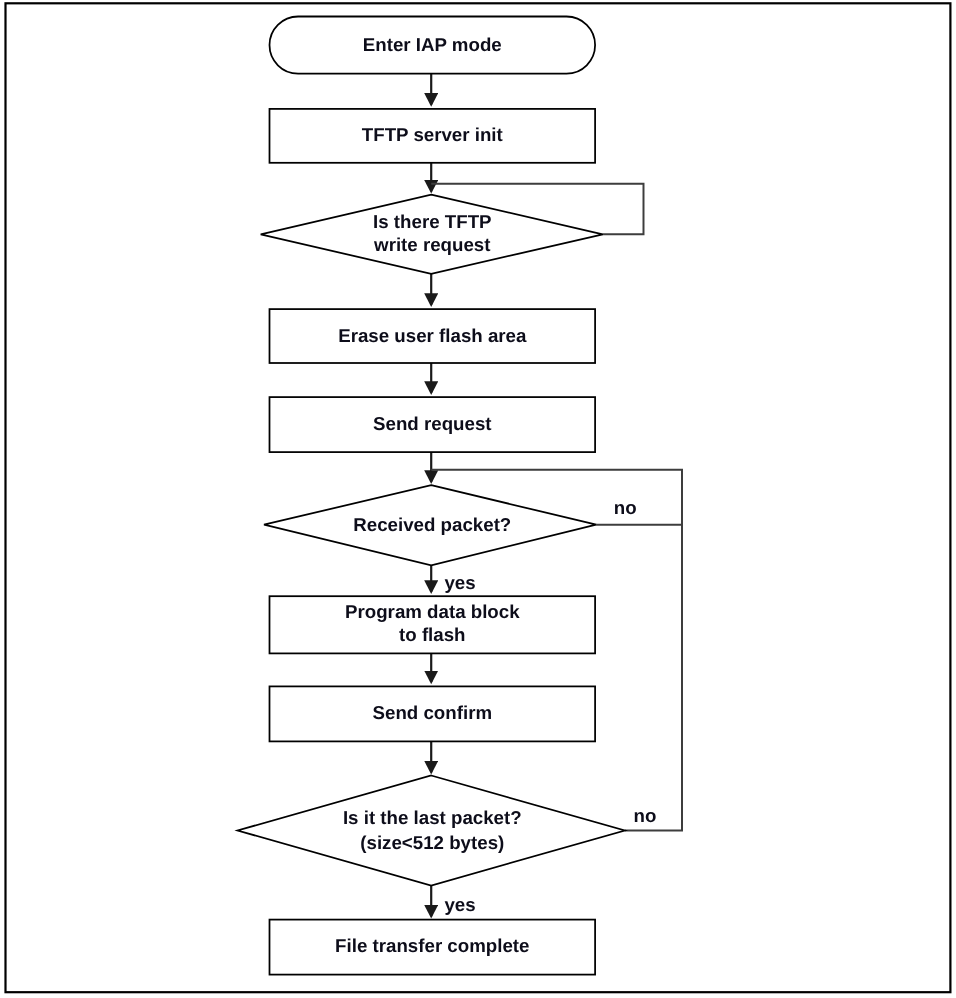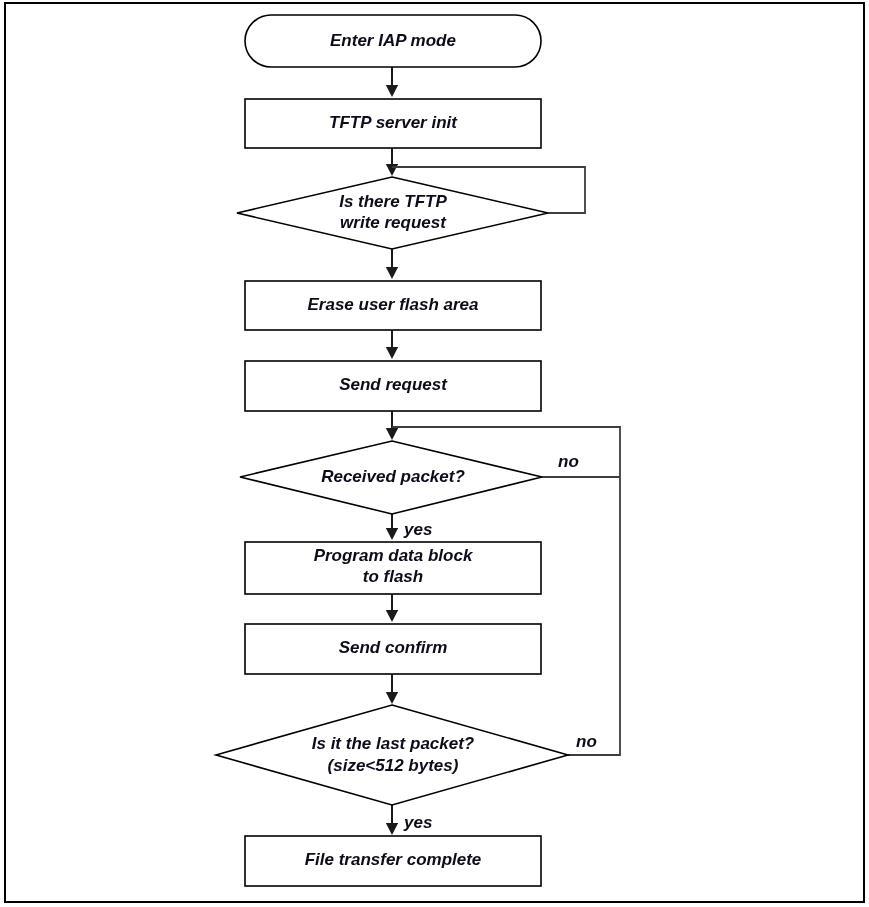--- a/index.html
+++ b/index.html
@@ -11,21 +11,20 @@
   body {
     font-family: "Liberation Sans", sans-serif;
   }
   #canvas {
     position: relative;
     width: 869px;
     height: 907px;
     background: #ffffff;
     box-sizing: border-box;
     overflow: hidden;
-    font-style: italic;
   }
   #frame-border {
     position: absolute;
     left: 4px;
     top: 2px;
     width: 861px;
     height: 901px;
     border: 2px solid #000000;
     box-sizing: border-box;
     pointer-events: none;

